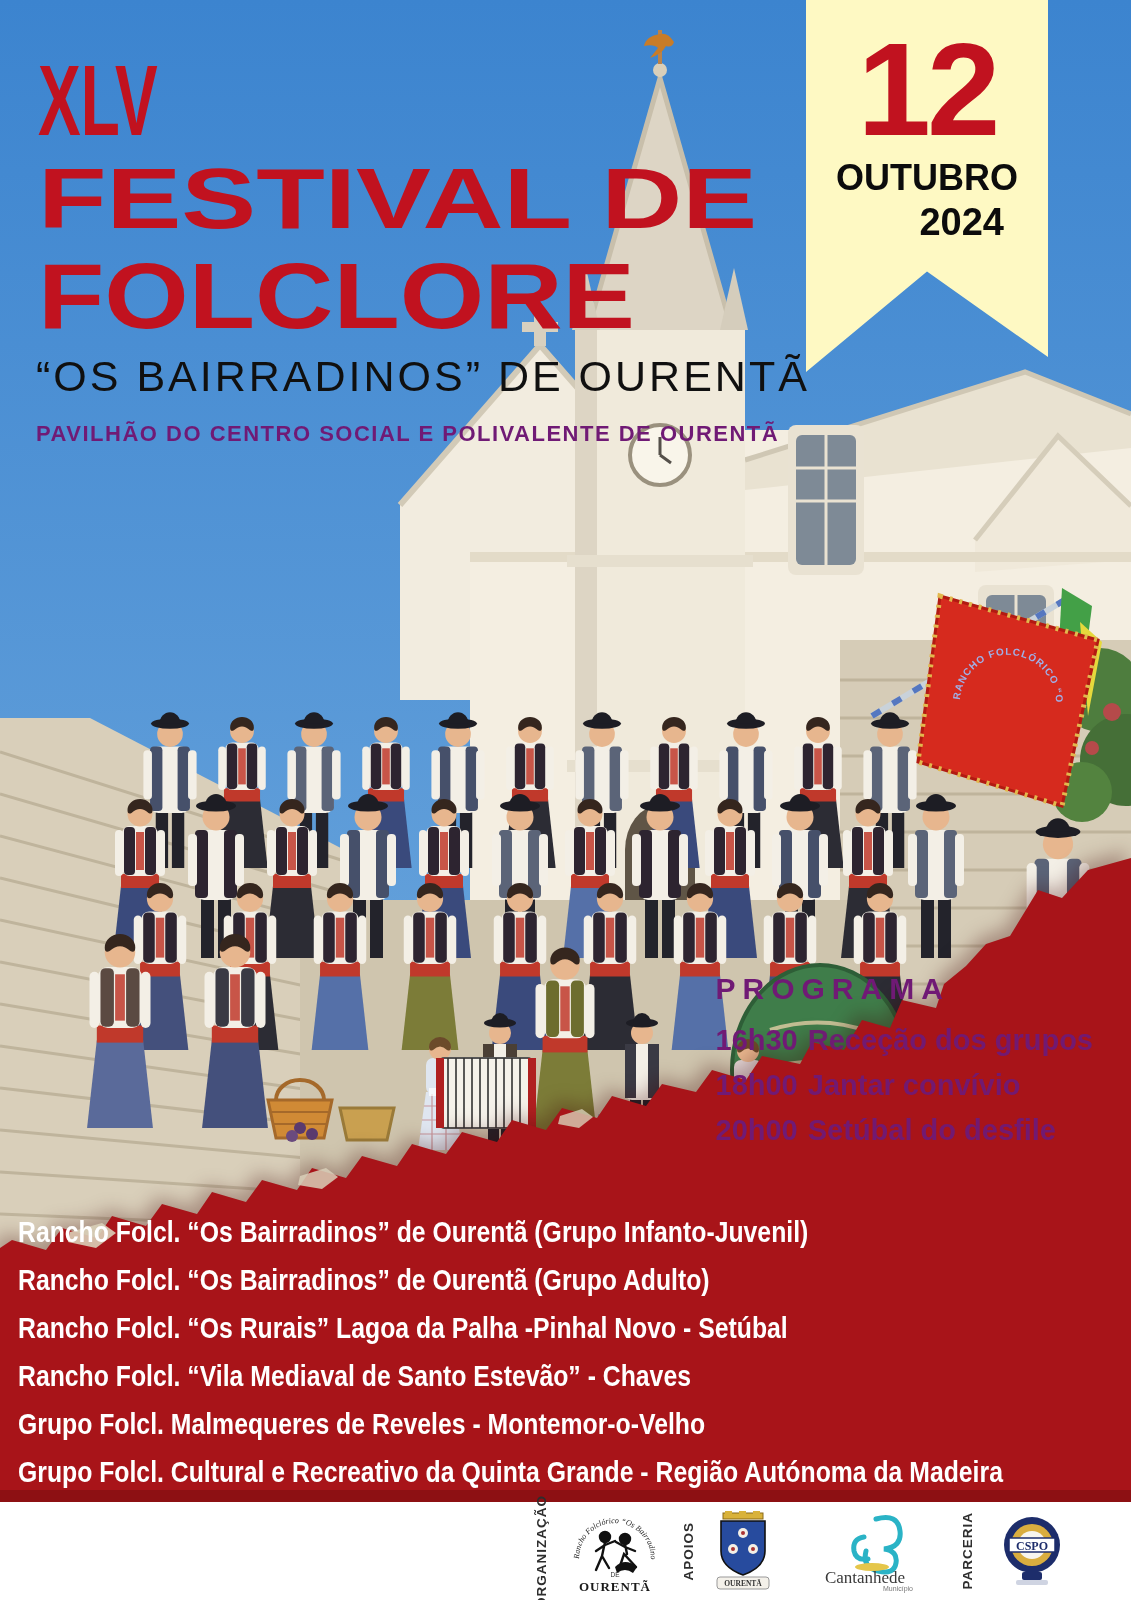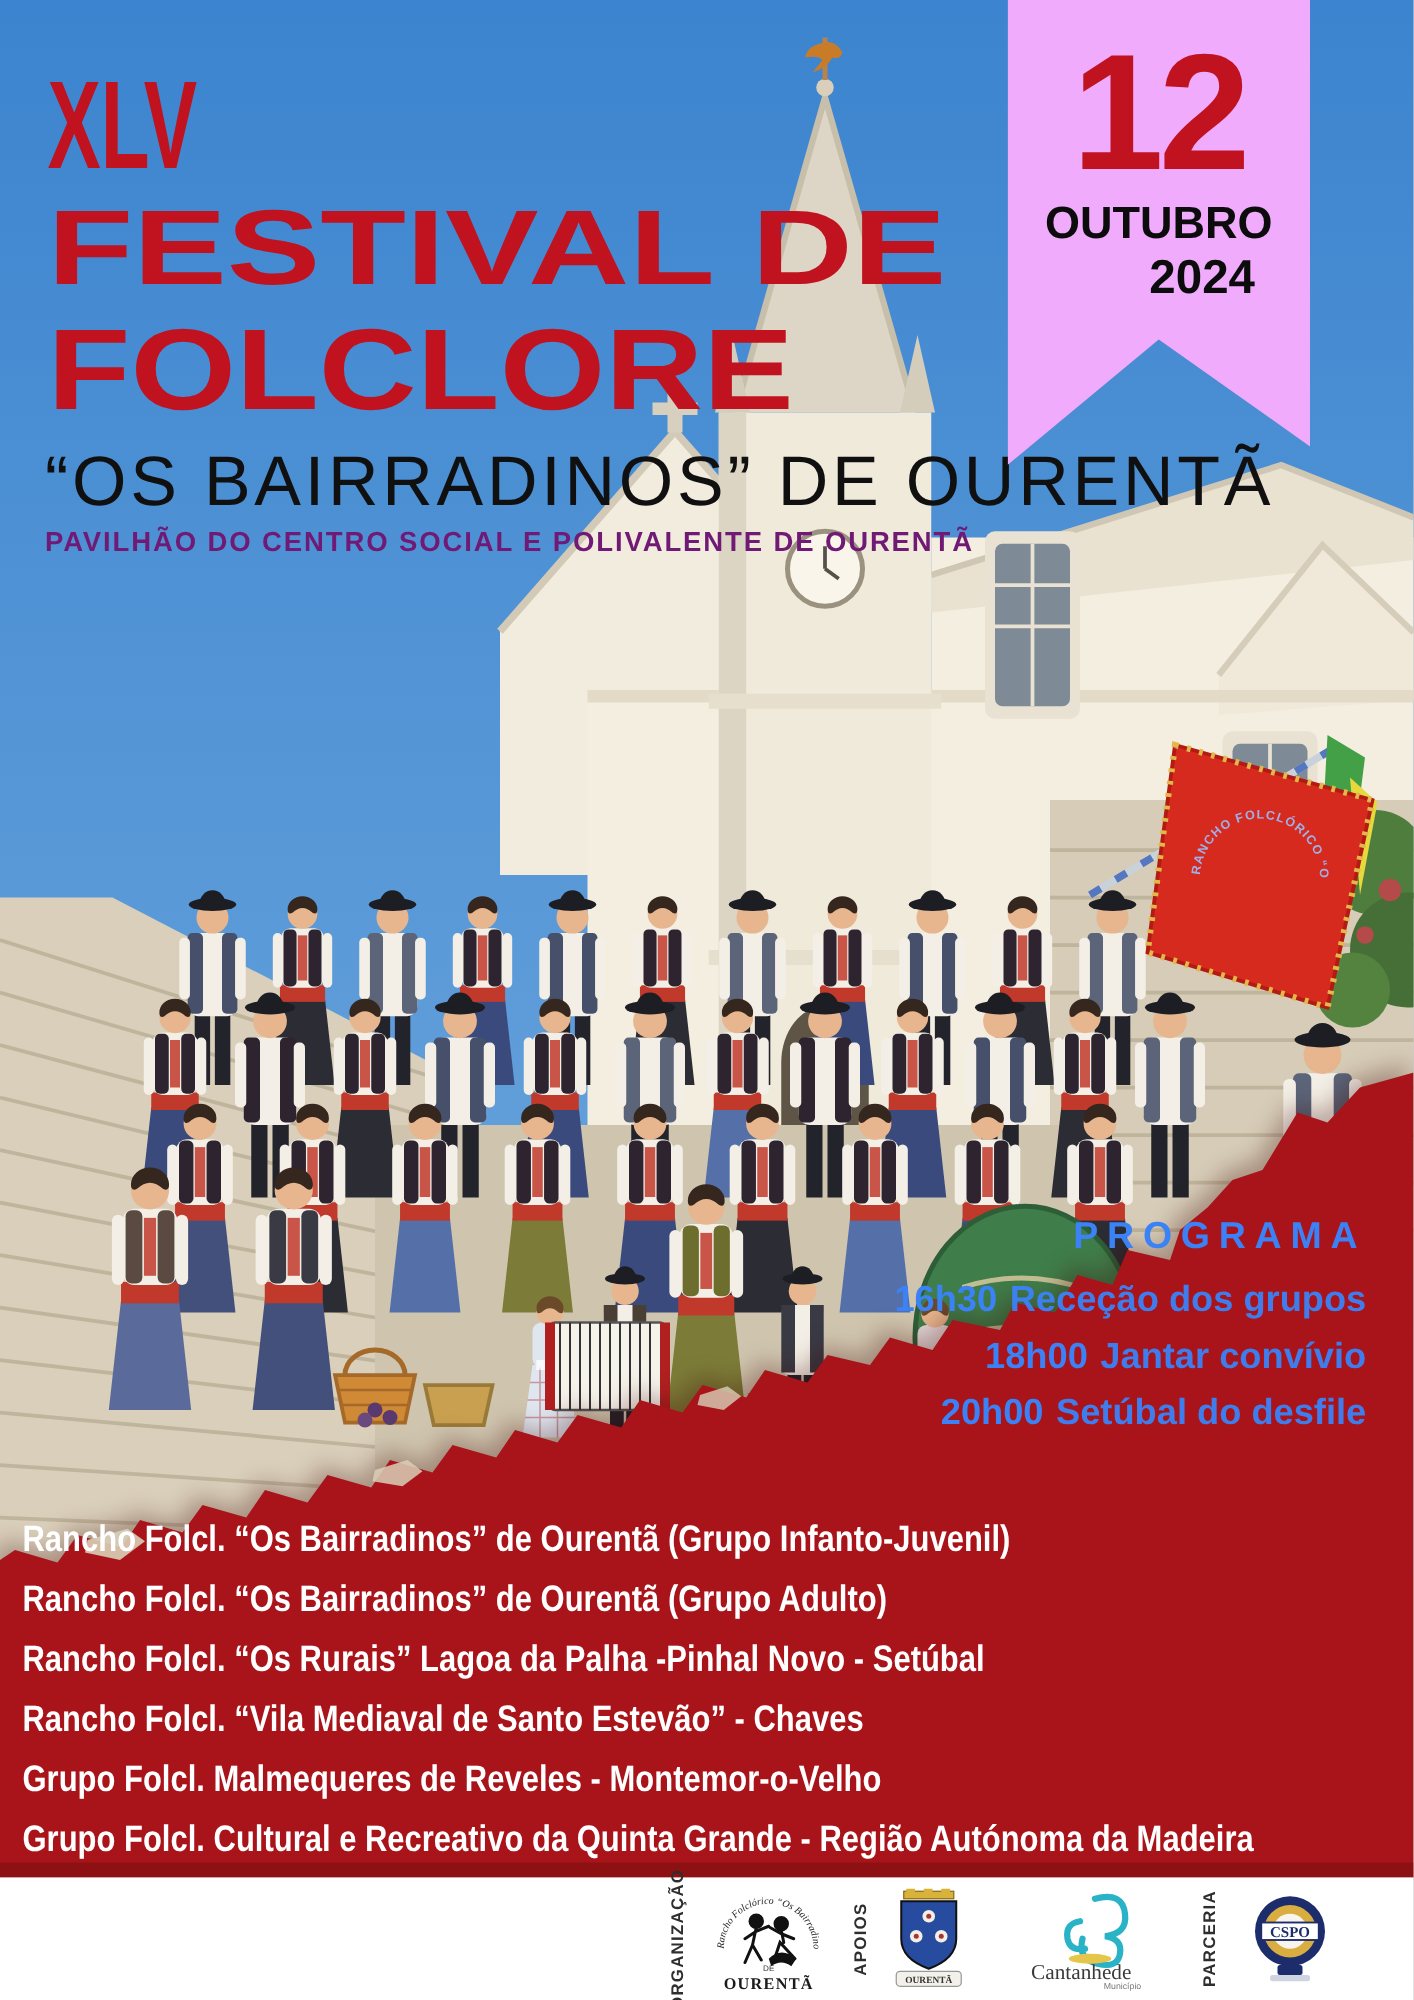--- a/index.html
+++ b/index.html
@@ -10,34 +10,34 @@
   
   .tear{position:absolute;left:0;top:0;width:1131px;height:1600px;z-index:3;pointer-events:none;
         filter:drop-shadow(-5px -7px 9px rgba(60,0,0,.30));}
   
   .title-block{position:absolute;left:0;top:0;z-index:4;}
   .t1,.t2,.t3{position:absolute;font-weight:700;color:#c1121f;line-height:1;white-space:nowrap;
               transform-origin:left top;}
   .t1{left:38px;top:50px;font-size:100px;transform:scaleX(.64);}
   .t2{left:38px;top:156px;font-size:85px;transform:scaleX(1.32);}
   .t3{left:38px;top:250px;font-size:92px;transform:scaleX(1.18);}
-  .subtitle{position:absolute;left:36px;top:352px;font-size:56px;font-weight:400;color:#101010;
+  .subtitle{position:absolute;left:36px;top:352px;font-size:43px;font-weight:400;color:#101010;
             letter-spacing:3px;white-space:nowrap;z-index:4;}
   .venue{position:absolute;left:36px;top:421px;font-size:22px;font-weight:700;color:#701a75;
          letter-spacing:1.5px;white-space:nowrap;z-index:4;}
   
-  .ribbon{position:absolute;left:806px;top:0;width:242px;height:372px;background:#f0abfc;z-index:4;
+  .ribbon{position:absolute;left:806px;top:0;width:242px;height:372px;background:#fef9c3;z-index:4;
           clip-path:polygon(0 0,100% 0,100% 96%,50% 73%,0 100%);text-align:center;}
   .ribbon-day{margin-top:24px;font-size:132px;font-weight:700;color:#c1121f;line-height:1;
               letter-spacing:-4px;}
   .ribbon-month{font-size:36px;font-weight:700;color:#0c0c0c;line-height:1.1;margin-top:2px;}
   .ribbon-year{font-size:38px;font-weight:700;color:#0c0c0c;line-height:1.1;text-align:right;
                padding-right:44px;margin-top:4px;}
   
-  .programa{position:absolute;right:38px;top:972px;text-align:right;color:#3b82f6;z-index:4;}
+  .programa{position:absolute;right:38px;top:972px;text-align:left;color:#701a75;z-index:4;}
   .programa-heading{font-size:30px;font-weight:700;letter-spacing:7px;margin-bottom:18px;}
   .sched-line{font-size:29px;margin-top:12px;white-space:nowrap;}
   .sched-time{font-weight:700;margin-right:10px;}
   .sched-label{font-weight:700;opacity:.96;}
   
   .groups{position:absolute;left:18px;top:1208px;z-index:4;color:#fff;}
   .group-line{font-size:29.5px;font-weight:700;line-height:48px;white-space:nowrap;
               transform:scaleX(.84);transform-origin:left center;}
   
   .footer{position:absolute;left:0;top:1502px;width:1131px;height:98px;background:#fff;z-index:5;}

